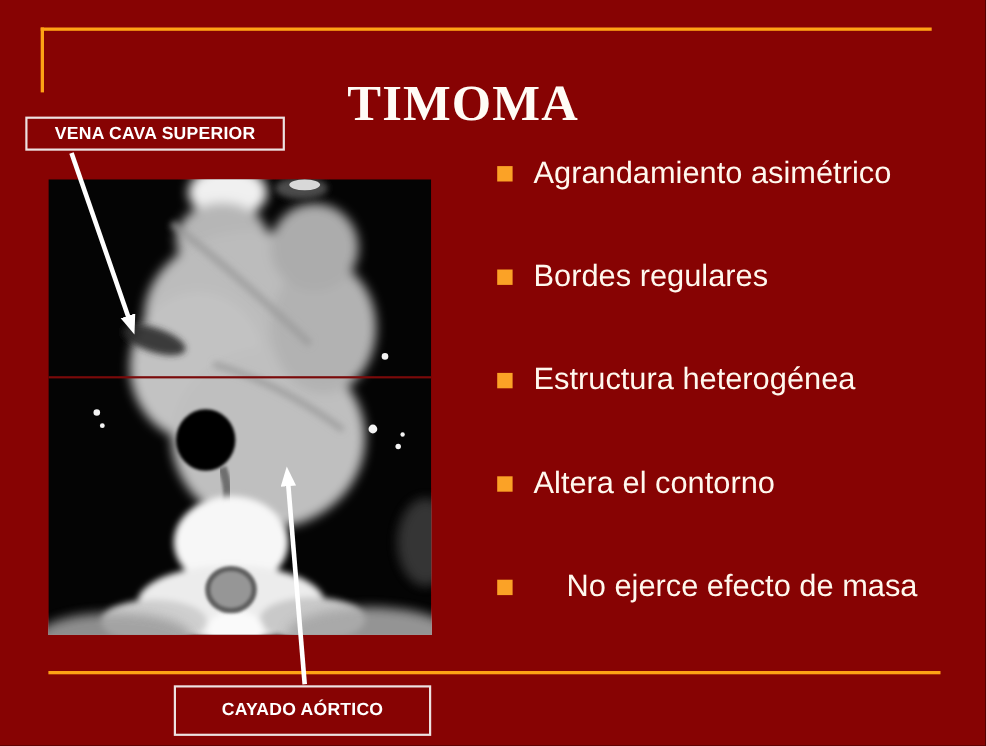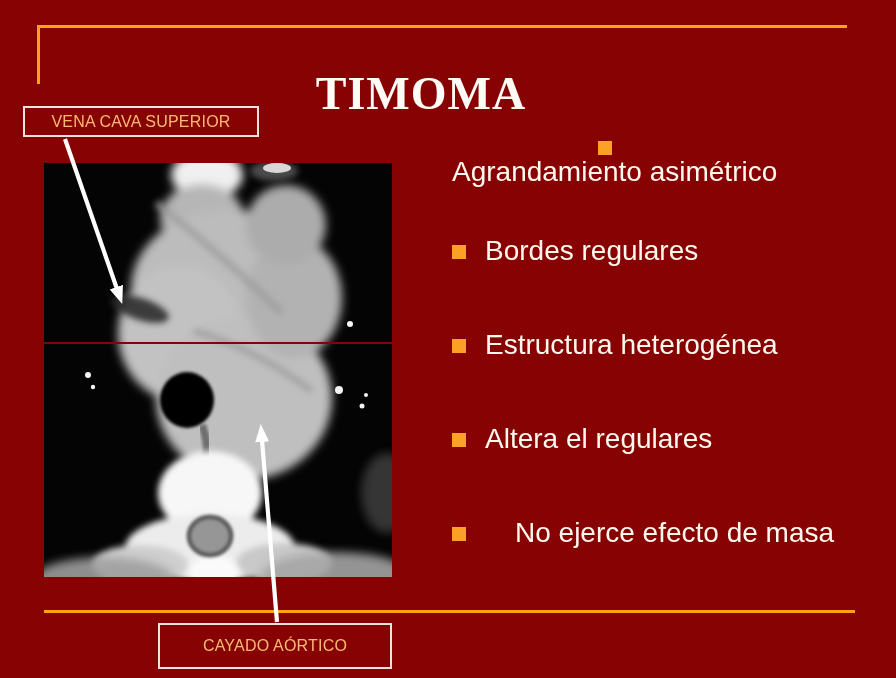--- a/index.html
+++ b/index.html
@@ -24,22 +24,22 @@
     font-family:"Liberation Serif",serif;
     font-weight:bold;
     font-size:46px;
     letter-spacing:1px;
     color:#FFFCF6;
   }
 
   .callout{
     position:absolute;
     border:2px solid #EDE2E2;
-    color:#fdba74;
-    font-weight:normal;
+    color:#ffffff;
+    font-weight:bold;
     font-size:16px;
     letter-spacing:.2px;
     display:flex;align-items:center;justify-content:center;
     text-align:center;
     background:transparent;
     z-index:4;
   }
   .callout.vcs{left:23px;top:106px;width:236px;height:31px;}
   .callout.cayado{left:158px;top:623px;width:234px;height:46px;}
 
@@ -63,21 +63,21 @@
     flex:0 0 14px;
     margin-right:19px;
     margin-top:1px;
   }
   .bullet-row .txt{
     color:#FFF8EE;
     font-size:28px;
     line-height:34px;
     white-space:nowrap;
   }
-  .b1{top:140px;flex-direction:column;} .b2{top:234px;} .b3{top:328px;} .b4{top:422px;} .b5{top:516px;gap:30px;}
+  .b1{top:140px;} .b2{top:234px;} .b3{top:328px;} .b4{top:422px;} .b5{top:516px;gap:30px;}
 </style>
 </head>
 <body>
 
 <div class="slide">
 
   <div class="accent-top-h"></div>
   <div class="accent-top-v"></div>
   <div class="accent-bottom"></div>
 
@@ -177,20 +177,20 @@
   <div class="bullet-row b3">
     <span class="sq"></span>
     <span class="txt">Estructura heterogénea</span>
   </div>
   <div class="bullet-row b2">
     <span class="sq"></span>
     <span class="txt">Bordes regulares</span>
   </div>
   <div class="bullet-row b4">
     <span class="sq"></span>
-    <span class="txt">Altera el regulares</span>
+    <span class="txt">Altera el contorno</span>
   </div>
   <div class="bullet-row b5">
     <span class="sq"></span>
     <span class="txt">No ejerce efecto de masa</span>
   </div>
 
 </div>
 
 </body></html>

